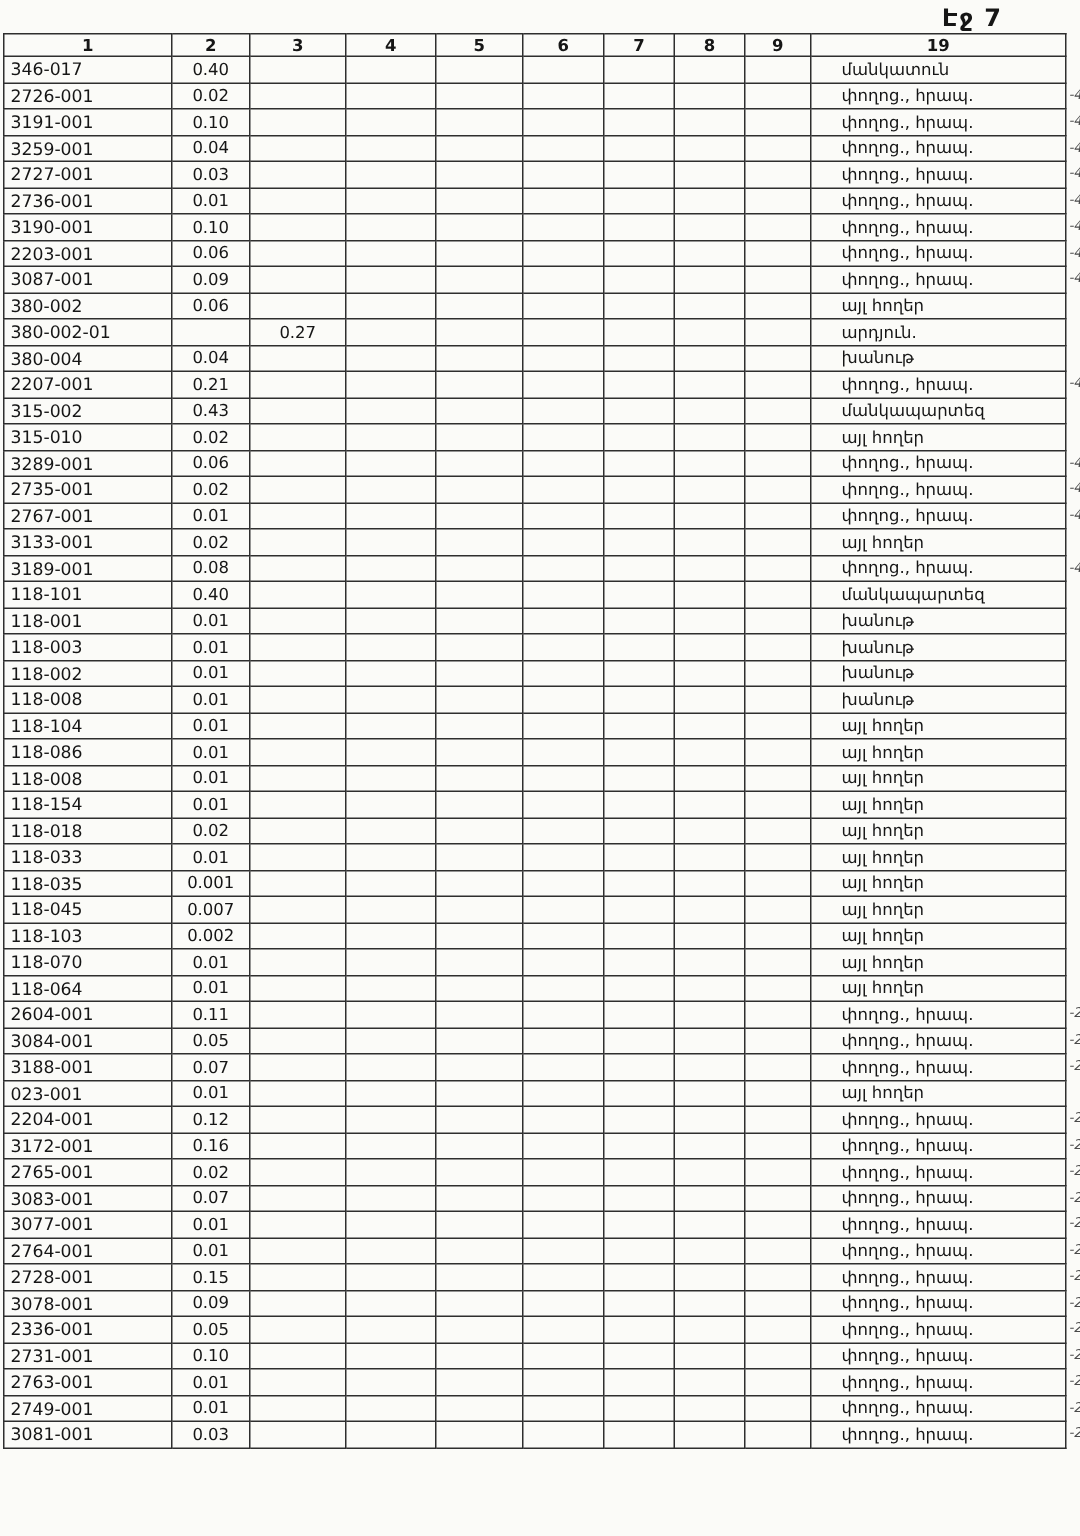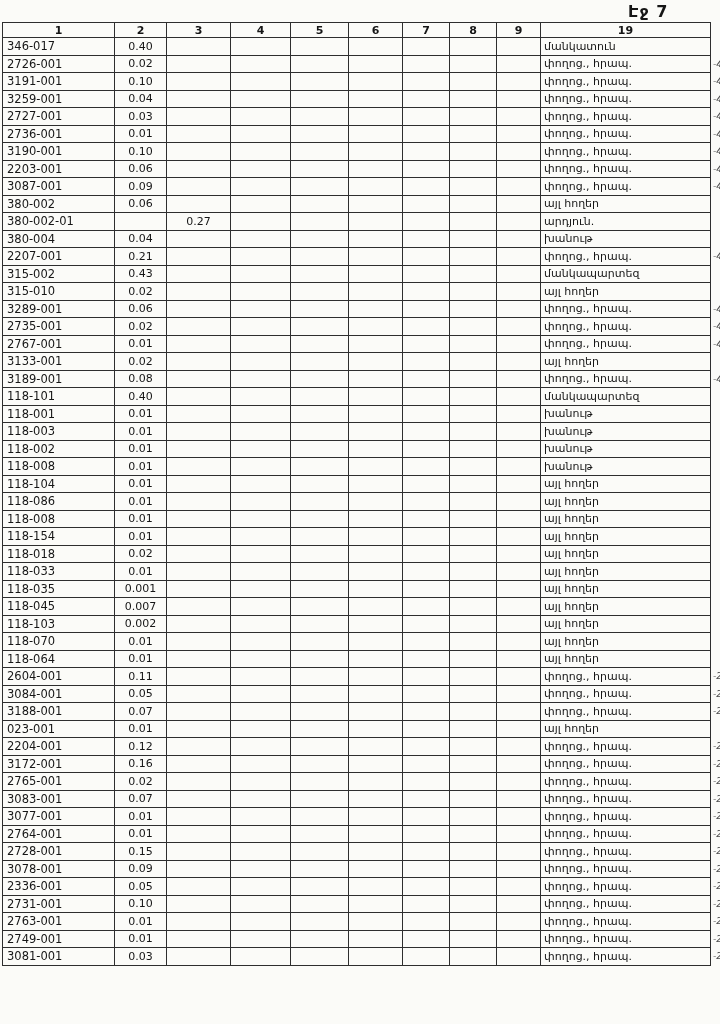--- a/index.html
+++ b/index.html
@@ -35,21 +35,21 @@
     vertical-align:middle;
   }
   th {
     font-weight:bold;
     text-align:center;
     height:15px;
     font-size:11px;
   }
   td.c1  { text-align:left; padding-left:4px; font-size:11.5px;margin-top:44px; }
   td.c2, td.c3 { text-align:center; }
-  td.c10 { text-align:left; padding-left:3px; }
+  td.c10 { text-align:left; padding-left:20px; }
   th.margin-note, td.margin-note {
     border:none;
     font-size:9px;
     color:#4a4a4a;
     padding:0 0 0 2px;
     text-align:left;
     font-style:italic;
   }
 </style>
 </head>

